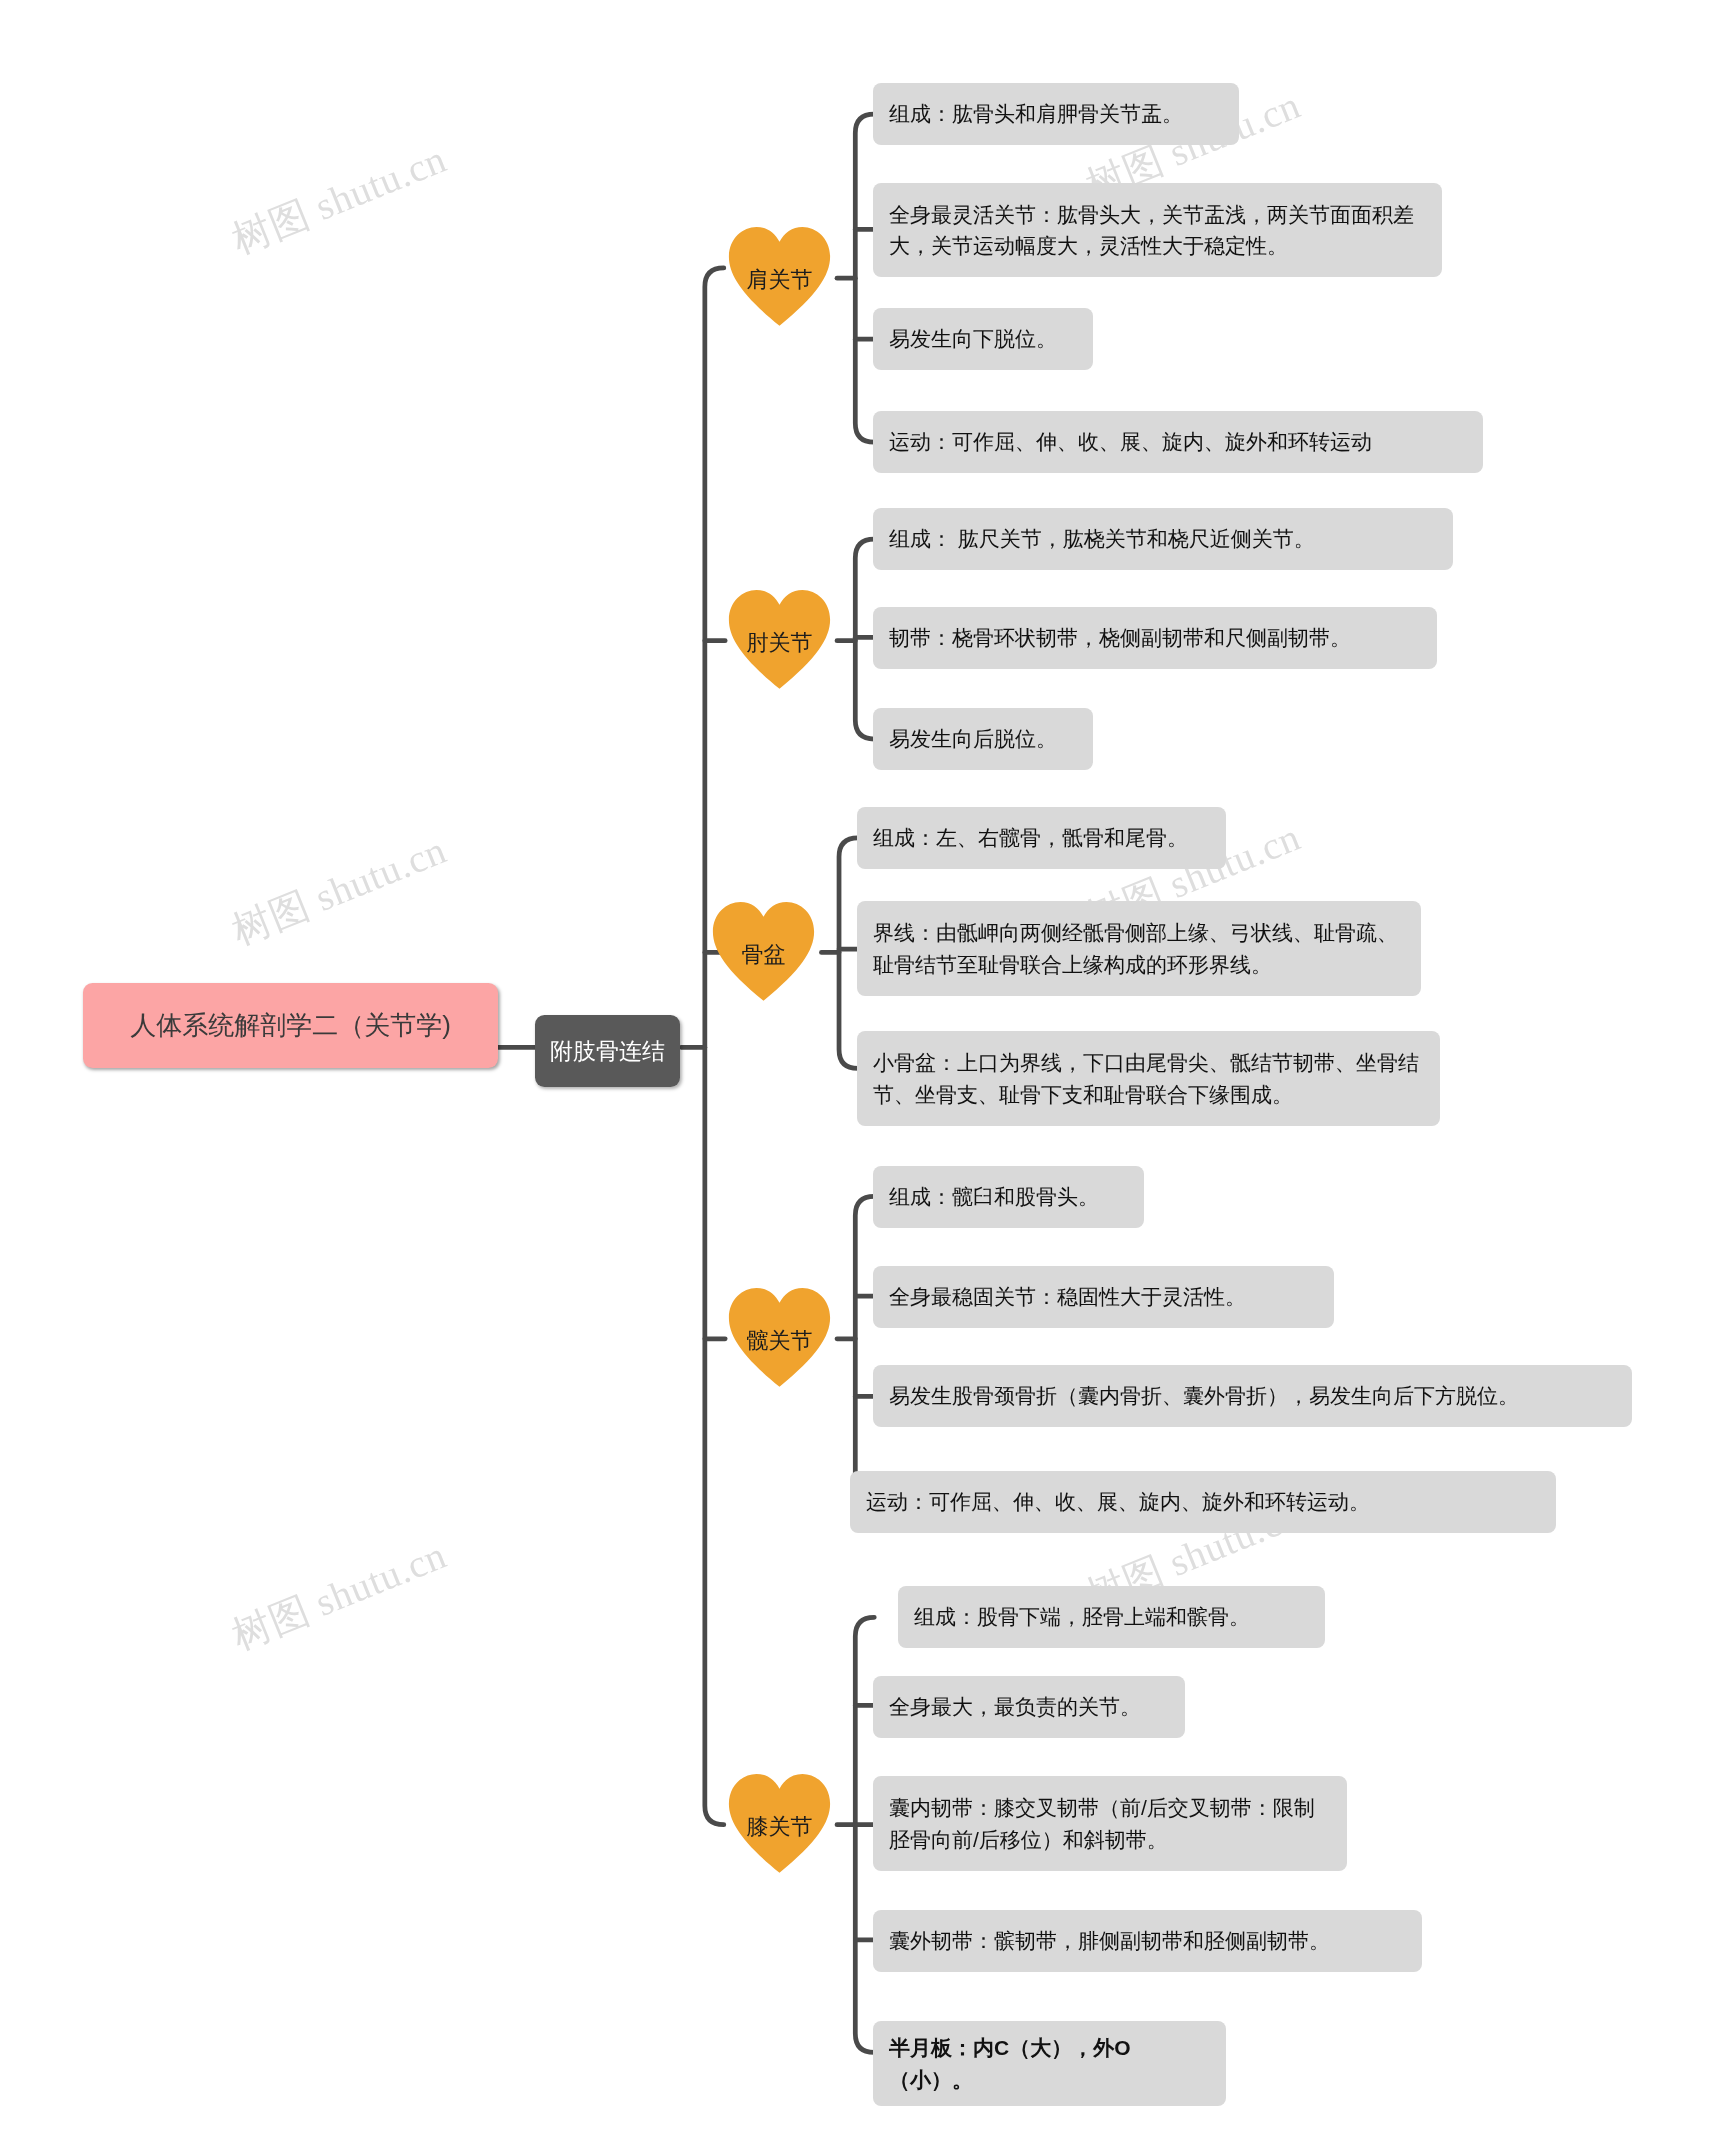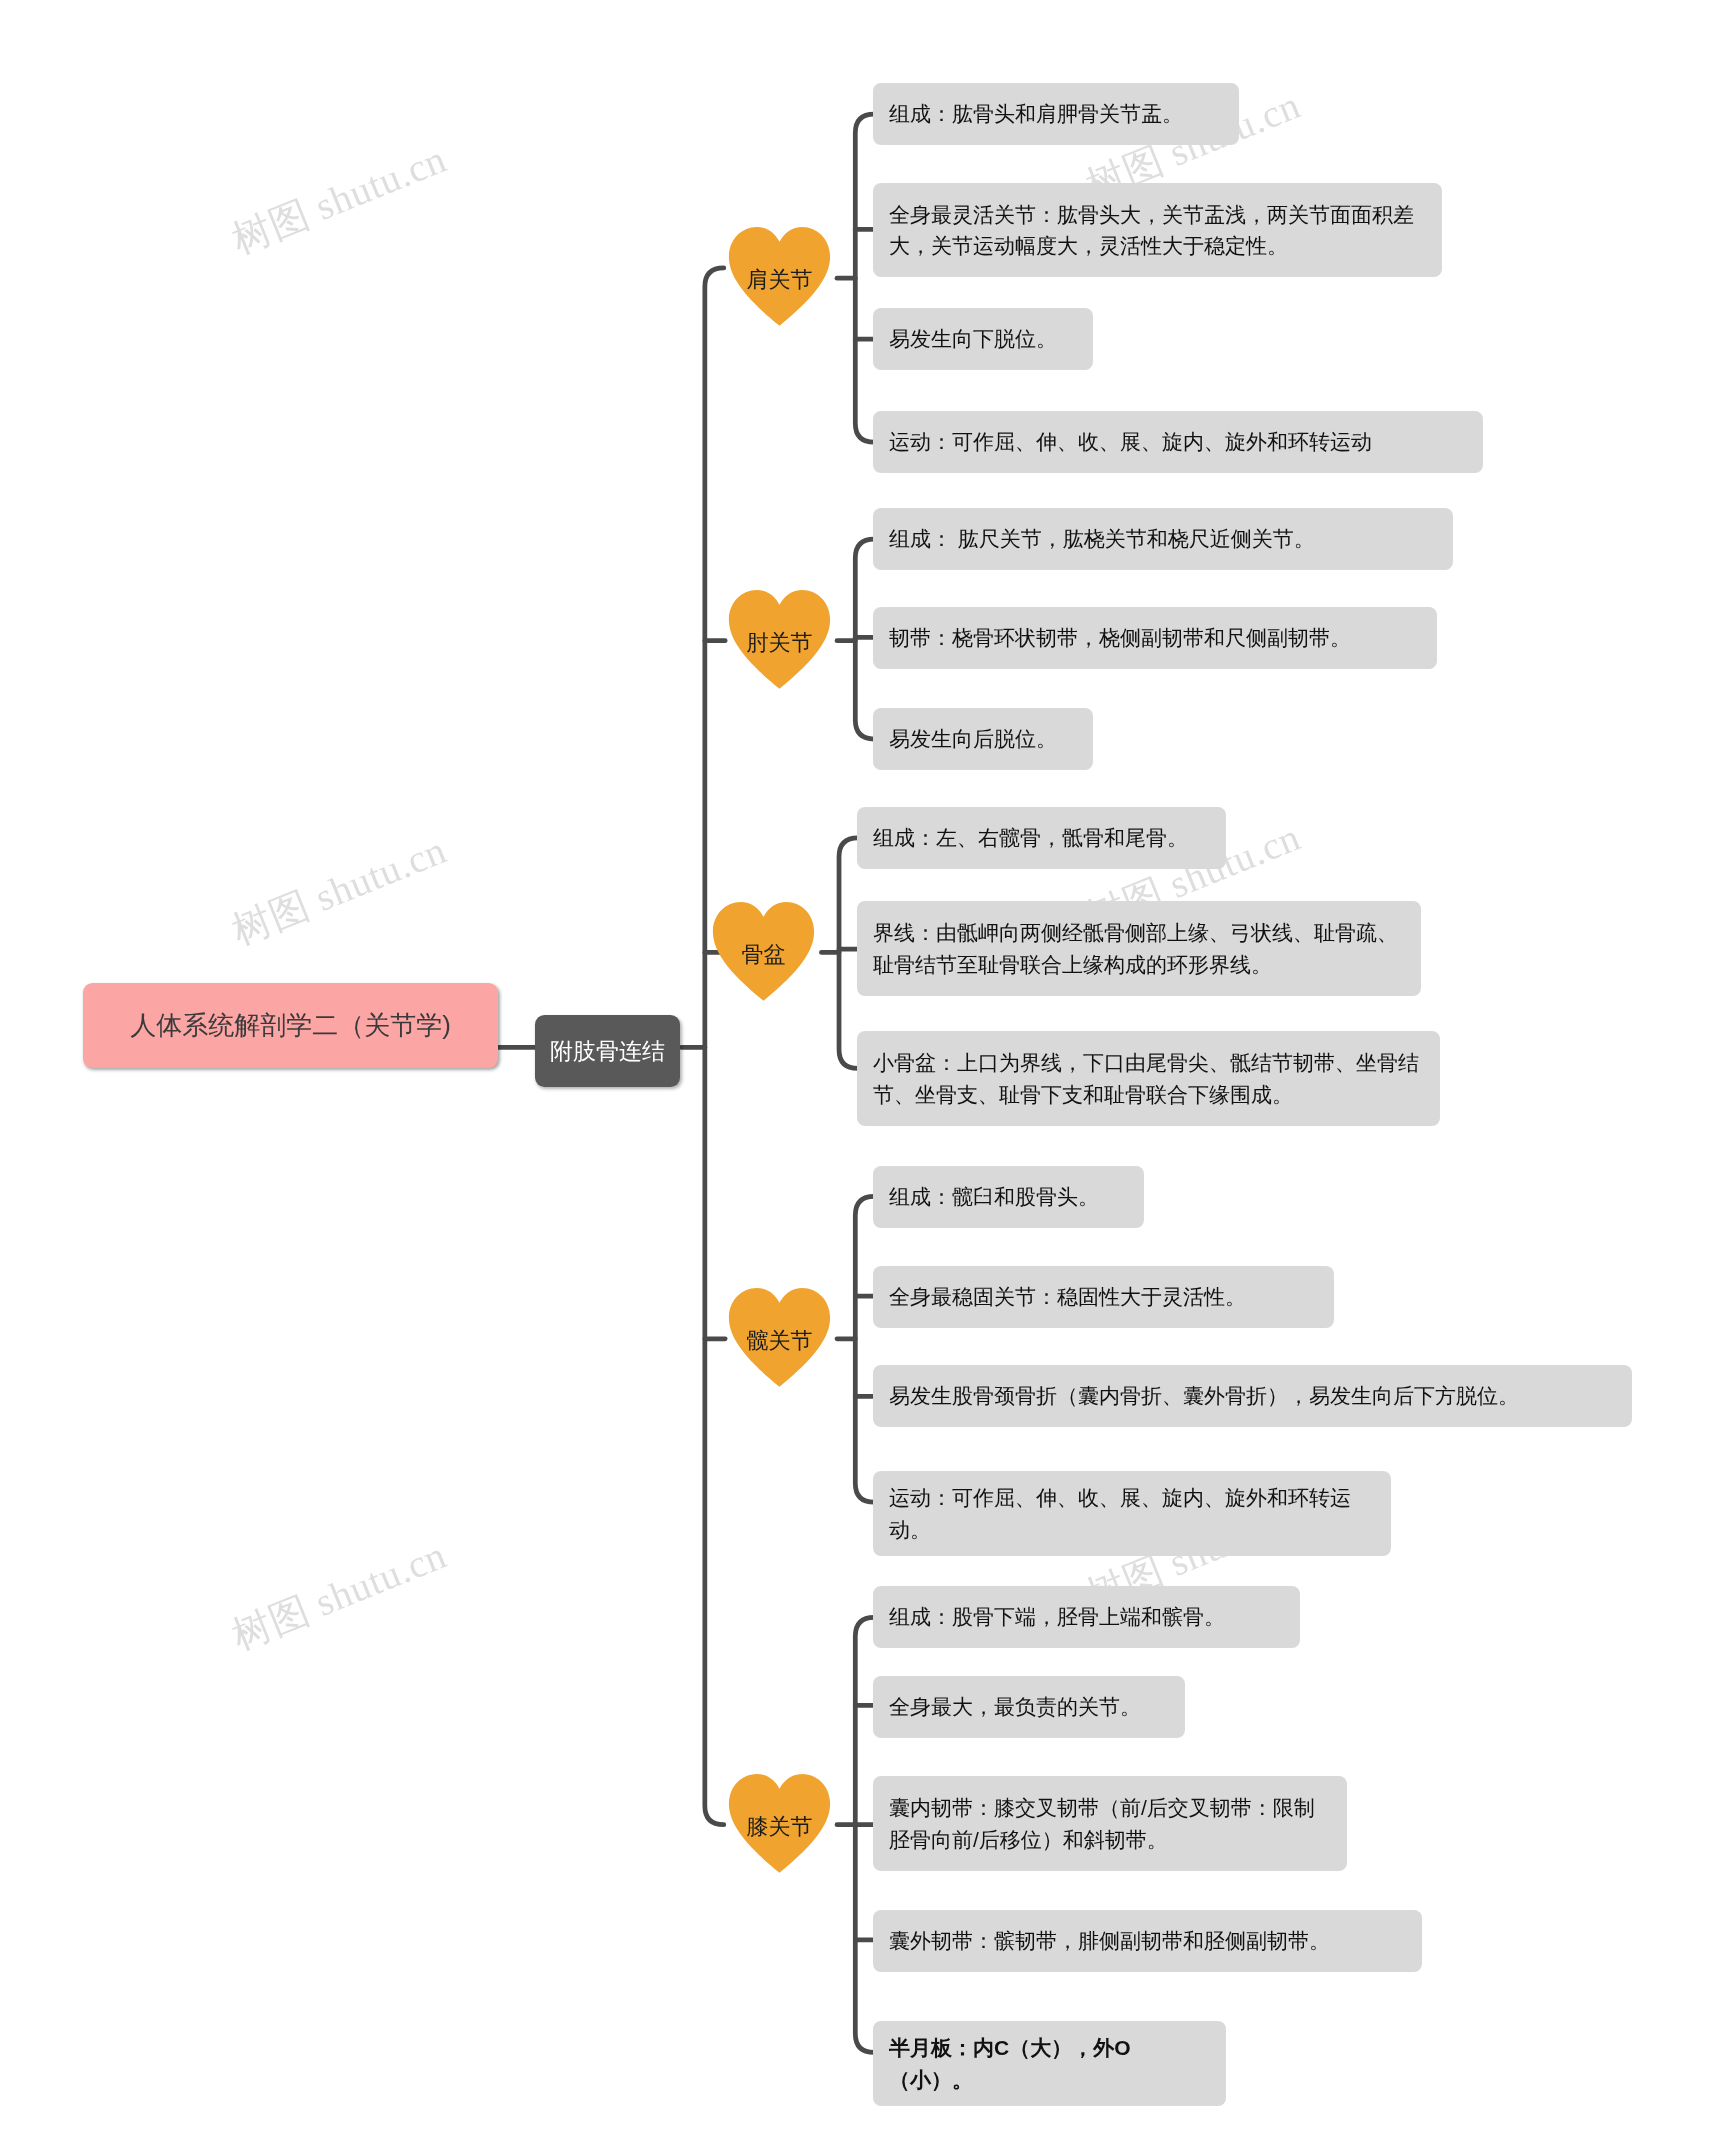--- a/index.html
+++ b/index.html
@@ -228,32 +228,32 @@
 
   <div class="node leaf-node" style="left:873px; top:1166px; width:271px; min-height:62px;">
     <span class="leaf-text">组成：髋臼和股骨头。</span>
   </div>
   <div class="node leaf-node" style="left:873px; top:1266px; width:461px; min-height:62px;">
     <span class="leaf-text">全身最稳固关节：稳固性大于灵活性。</span>
   </div>
   <div class="node leaf-node" style="left:873px; top:1365px; width:759px; min-height:62px;">
     <span class="leaf-text">易发生股骨颈骨折（囊内骨折、囊外骨折），易发生向后下方脱位。</span>
   </div>
-  <div class="node leaf-node" style="left:873px; top:1471px; width:518px; min-height:62px;">
+  <div class="node leaf-node" style="left:850px; top:1471px; width:706px; min-height:62px;">
     <span class="leaf-text">运动：可作屈、伸、收、展、旋内、旋外和环转运动。</span>
   </div>
 
   <div class="node heart-node" style="left:722px; top:1767px;">
     <svg class="heart-svg" viewBox="0 0 100 100">
       <path d="M50 92 C18 66 6 48 6 32 C6 16 18 6 30 6 C39 6 46 11 50 19 C54 11 61 6 70 6 C82 6 94 16 94 32 C94 48 82 66 50 92 Z" fill="#F0A32E"></path>
     </svg>
     <span class="heart-label">膝关节</span>
   </div>
 
-  <div class="node leaf-node" style="left:873px; top:1586px; width:427px; min-height:62px;">
+  <div class="node leaf-node" style="left:898px; top:1586px; width:427px; min-height:62px;">
     <span class="leaf-text">组成：股骨下端，胫骨上端和髌骨。</span>
   </div>
   <div class="node leaf-node" style="left:873px; top:1676px; width:312px; min-height:62px;">
     <span class="leaf-text">全身最大，最负责的关节。</span>
   </div>
   <div class="node leaf-node" style="left:873px; top:1776px; width:474px; min-height:95px;">
     <span class="leaf-text">囊内韧带：膝交叉韧带（前/后交叉韧带：限制胫骨向前/后移位）和斜韧带。</span>
   </div>
   <div class="node leaf-node" style="left:873px; top:1910px; width:549px; min-height:62px;">
     <span class="leaf-text">囊外韧带：髌韧带，腓侧副韧带和胫侧副韧带。</span>

